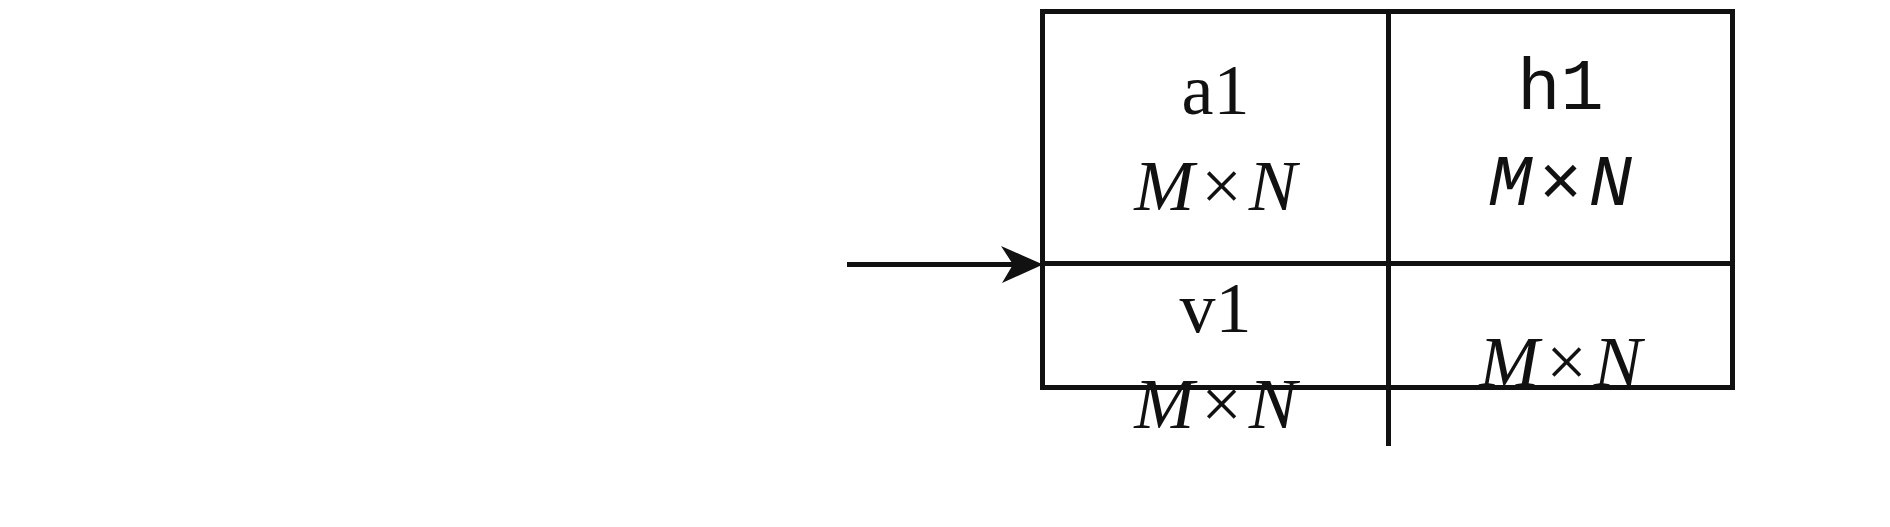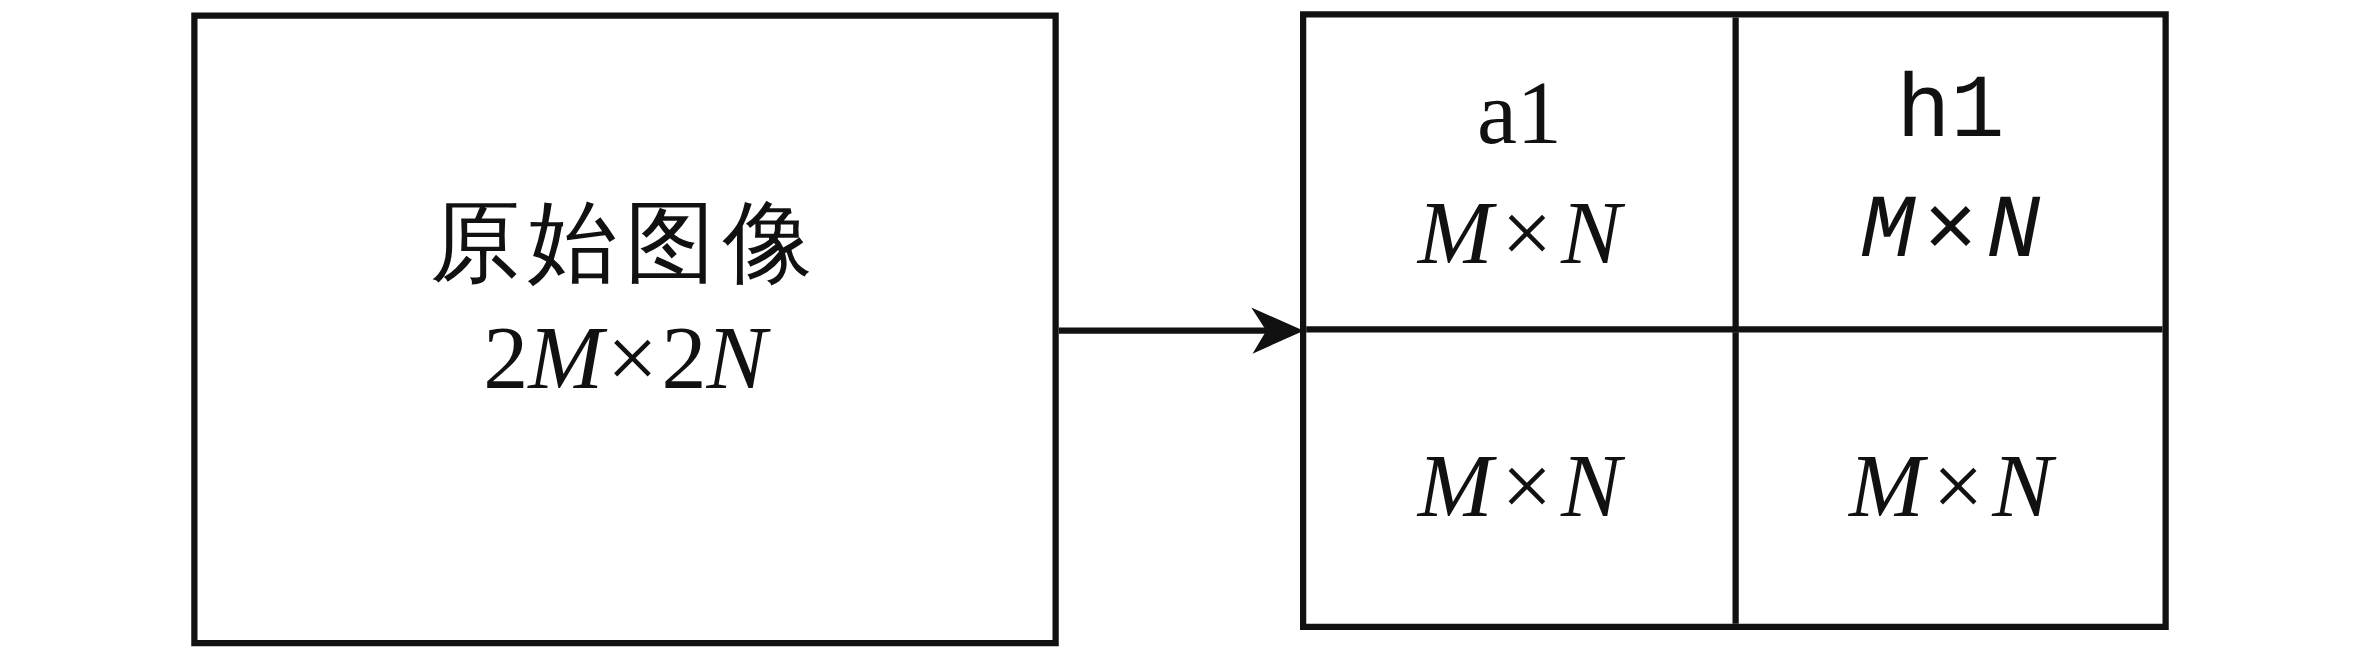--- a/index.html
+++ b/index.html
@@ -51,21 +51,21 @@
     width: 199px;
     height: 52px;
   }
 
   
   .subband-grid {
     position: absolute;
     left: 1040px;
     top: 9px;
     width: 695px;
-    height: 495px;
+    height: 381px;
     border: 5px solid #111111;
     box-sizing: border-box;
     display: grid;
     grid-template-columns: 346px 1fr;
     grid-template-rows: 252px 1fr;
   }
   .subband-cell {
     display: flex;
     flex-direction: column;
     align-items: center;
@@ -90,45 +90,40 @@
 
   .it { font-style: italic; }
   .times { font-style: normal; padding: 0 7px; }
   .times-tight { font-style: normal; padding: 0 3px; }
 </style>
 </head>
 <body>
 
 <div class="canvas">
 
-  <div class="source-box">
-    <div class="text-block">
-      <div class="line-title">原始图像</div>
-      <div class="line-size"><span>2</span><span class="it">M</span><span class="times-tight">×</span><span>2</span><span class="it">N</span></div>
-    </div>
-  </div>
 
   <svg class="arrow-svg" viewBox="0 0 199 52" xmlns="http://www.w3.org/2000/svg">
     <rect x="0" y="23" width="170" height="5" fill="#111111"></rect>
     <polygon points="196,25.5 154,7 166,25.5 155,44" fill="#111111"></polygon>
   </svg>
 
   <div class="subband-grid">
 
     <div class="subband-cell cell-a1">
       <div class="cell-label">a1</div>
       <div class="cell-size"><span class="it">M</span><span class="times">×</span><span class="it">N</span></div>
     </div>
 
     <div class="subband-cell cell-h1">
       <div class="cell-label">h1</div>
       <div class="cell-size"><span class="it">M</span><span class="times">×</span><span class="it">N</span></div>
     </div>
 
     <div class="subband-cell cell-v1">
+      <div class="cell-label">v1</div>
       <div class="cell-size"><span class="it">M</span><span class="times">×</span><span class="it">N</span></div>
     </div>
 
     <div class="subband-cell cell-d1">
       <div class="cell-size"><span class="it">M</span><span class="times">×</span><span class="it">N</span></div>
     </div>
 
   </div>
 </div>
 

